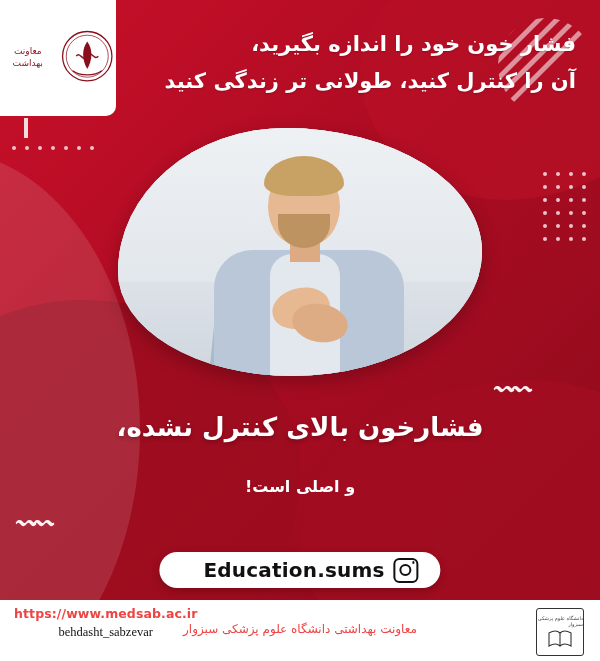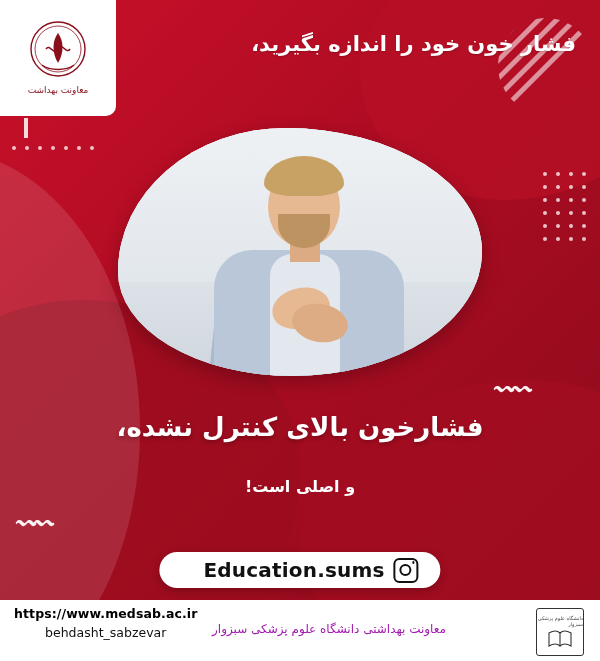--- a/index.html
+++ b/index.html
@@ -75,21 +75,20 @@
   
   .logo-panel {
     position: absolute;
     left: 0;
     top: 0;
     width: 116px;
     height: 116px;
     background: #ffffff;
     border-bottom-right-radius: 10px;
     display: flex;
-    flex-direction: column;
     align-items: center;
     justify-content: center;
     gap: 2px;
   }
   .logo-panel .emblem {
     width: 64px;
     height: 64px;
   }
   .logo-panel .emblem-caption {
     font-size: 9px;
@@ -371,38 +370,38 @@
   .footer-left {
     position: absolute;
     left: 14px;
     top: 6px;
     text-align: center;
     direction: ltr;
   }
   .footer-url {
     font-size: 12.5px;
     font-weight: bold;
-    color: #000000;
+    color: #ef4444;
     letter-spacing: .1px;
   }
   .footer-handle {
     font-size: 12.5px;
     color: #111111;
     margin-top: 4px;
+    font-family: Liberation Serif, serif;
   }
   .footer-center {
     position: absolute;
     left: 50%;
     transform: translateX(-50%);
     top: 22px;
     direction: rtl;
     font-size: 12px;
-    color: #a21caf;
+    color: #ef4444;
     white-space: nowrap;
-    margin-left: 29px;
   }
   .footer-right {
     position: absolute;
     right: 16px;
     top: 8px;
     width: 46px;
     height: 46px;
     border: 1.2px solid #333;
     border-radius: 3px;
     display: flex;
@@ -446,20 +445,21 @@
         <path d="M32 14 C26 22, 26 34, 32 44 C38 34, 38 22, 32 14 Z" fill="#8a0f1c"></path>
         <path d="M20 30 C24 24, 28 38, 32 30" fill="none" stroke="#8a0f1c" stroke-width="1.6"></path>
         <path d="M32 30 C36 22, 40 36, 44 30" fill="none" stroke="#8a0f1c" stroke-width="1.6"></path>
         <path d="M16 46 C24 52, 40 52, 48 46" fill="none" stroke="#8a0f1c" stroke-width="1.4"></path>
       </svg>
       <div class="emblem-caption">معاونت بهداشت</div>
     </div>
 
     <div class="headline">
       <div>فشار خون خود را اندازه بگیرید،</div>
+      <div>آن را کنترل کنید، طولانی تر زندگی کنید</div>
     </div>
 
     <div class="vbar"></div>
 
     <div class="dots dots-left">
       <span></span>
         <span></span>
         <span></span>
         <span></span>
         <span></span>

